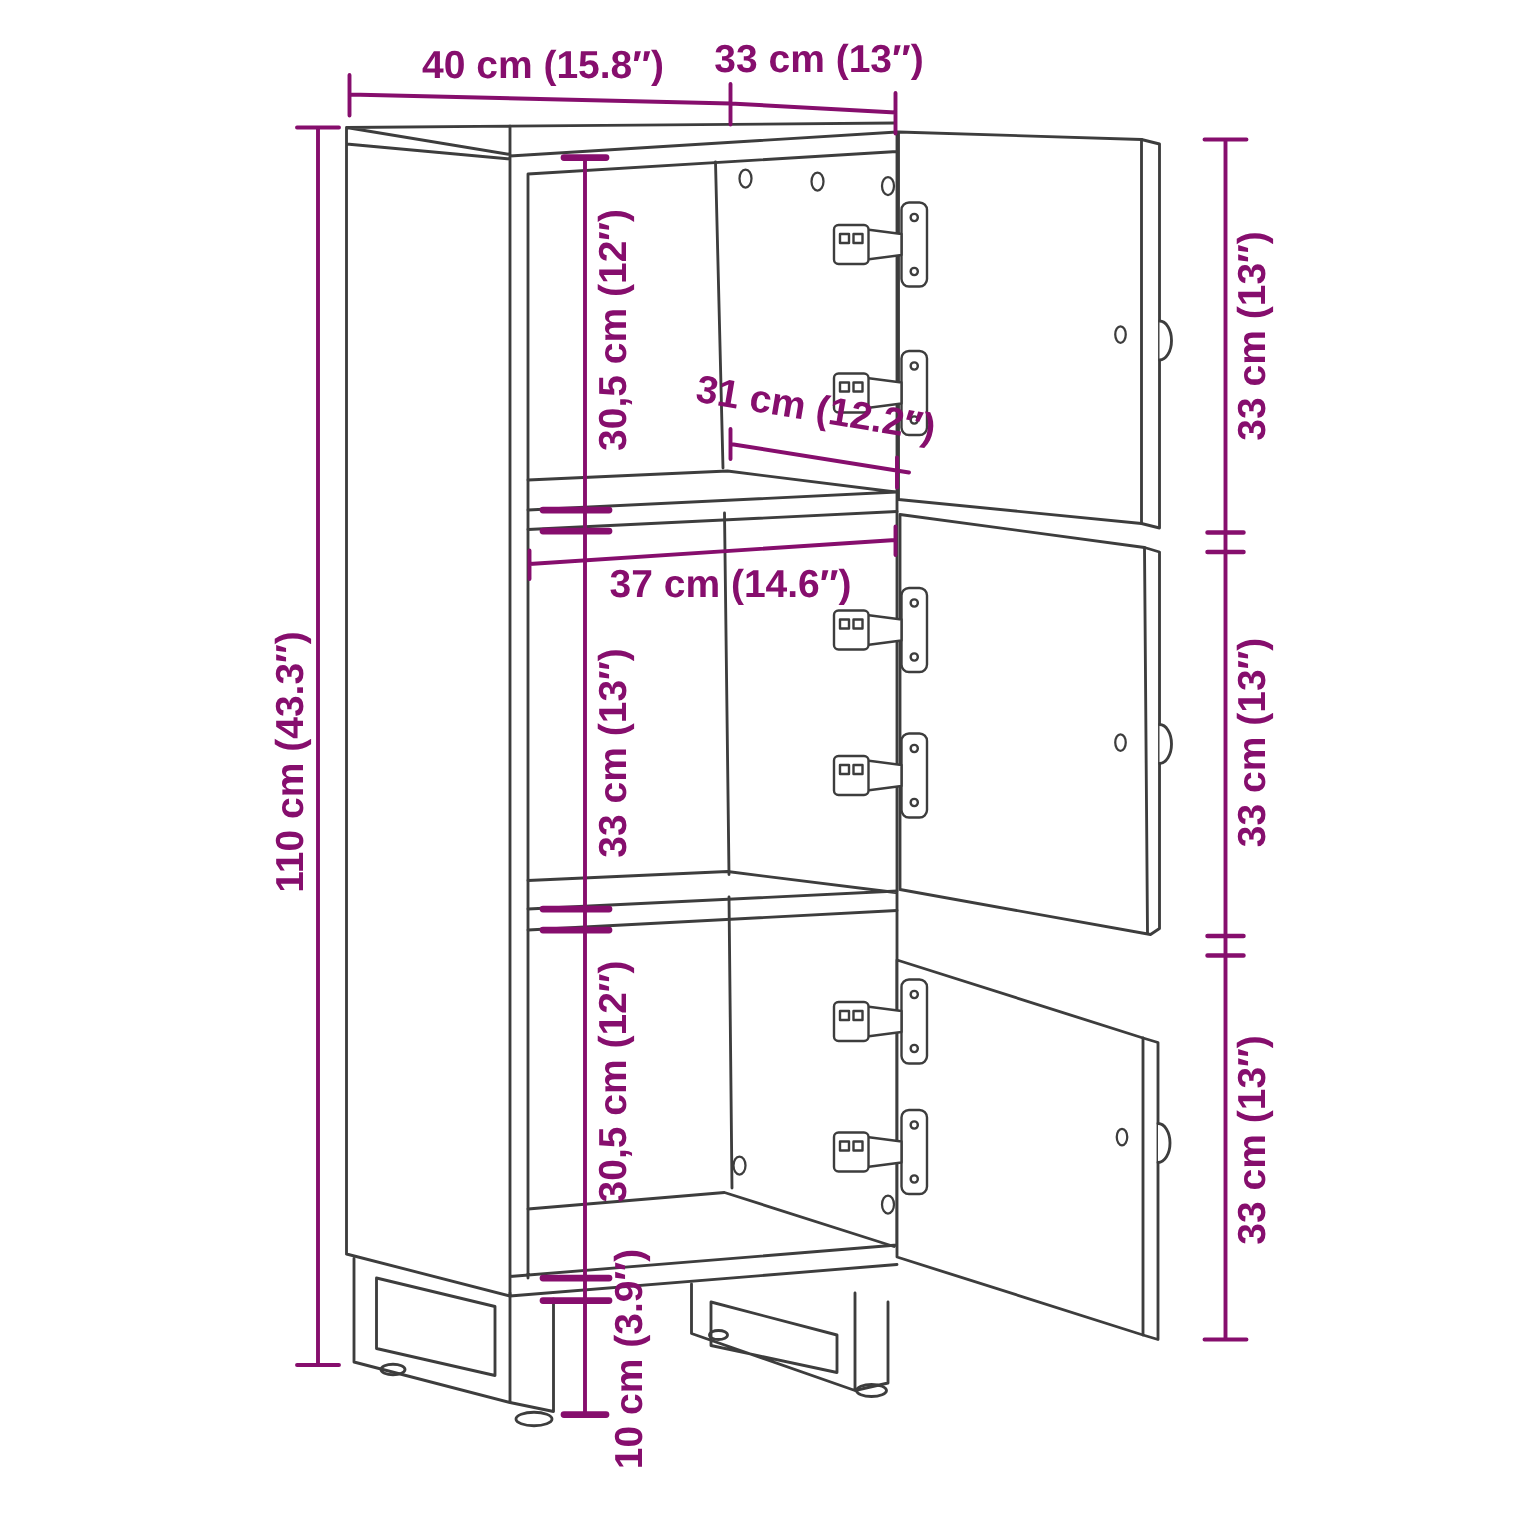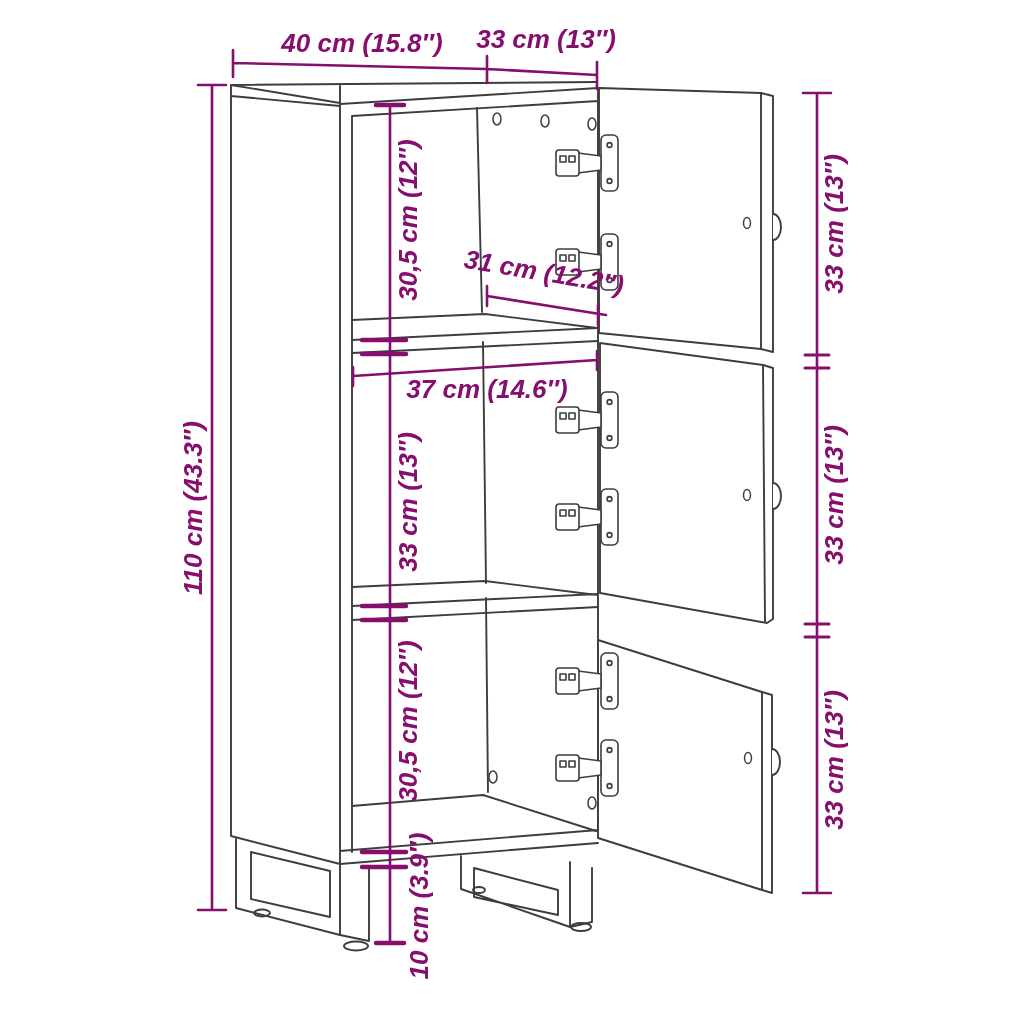--- a/index.html
+++ b/index.html
@@ -1,16 +1,16 @@
 <!DOCTYPE html>
 <html><head>
 <meta charset="utf-8">
 <style>
   html,body{margin:0;padding:0;background:#ffffff;}
-  .stage{width:1024px;height:1024px;position:relative;background:#ffffff;overflow:hidden;font-style:italic;}
+  .stage{width:1024px;height:1024px;position:relative;background:#ffffff;overflow:hidden;}
   svg{display:block;}
   text{font-family:"Liberation Sans","DejaVu Sans",sans-serif;font-weight:bold;font-size:26px;}
 </style>
 </head>
 <body>
 
 <div class="stage">
 <svg width="1024" height="1024" viewBox="0 0 1024 1024">
 
   <defs>

